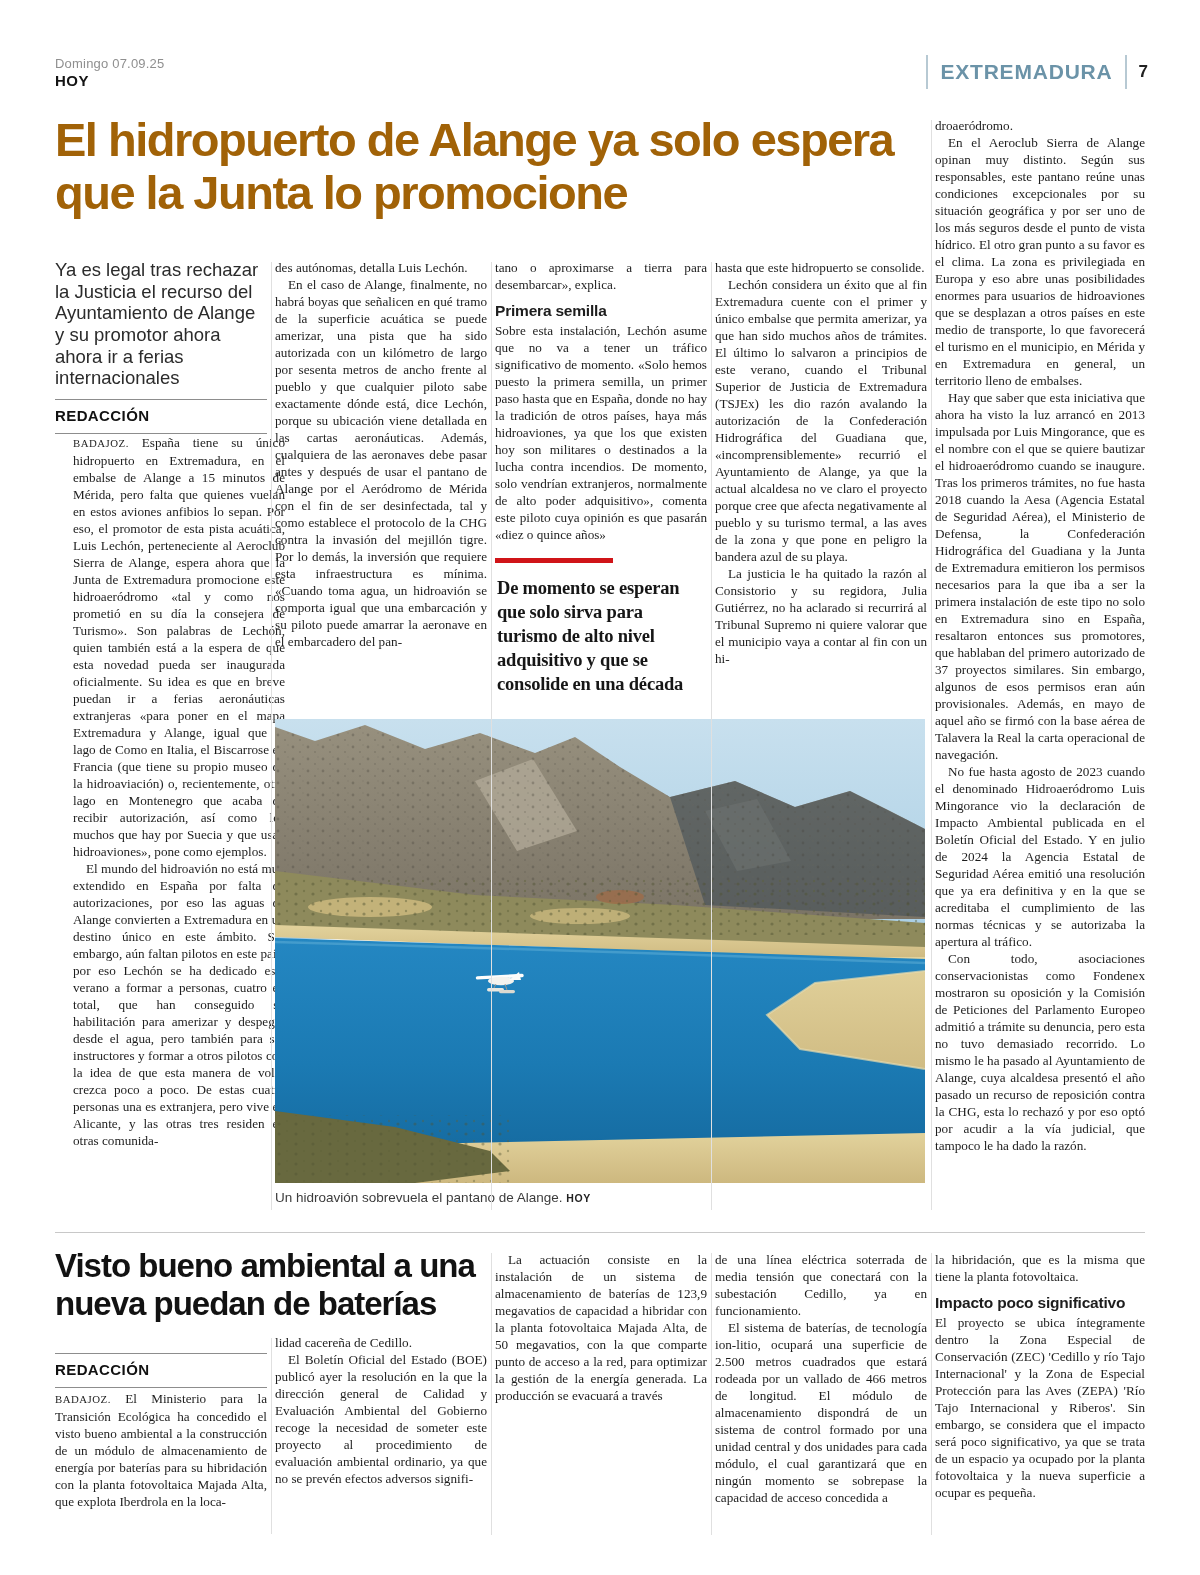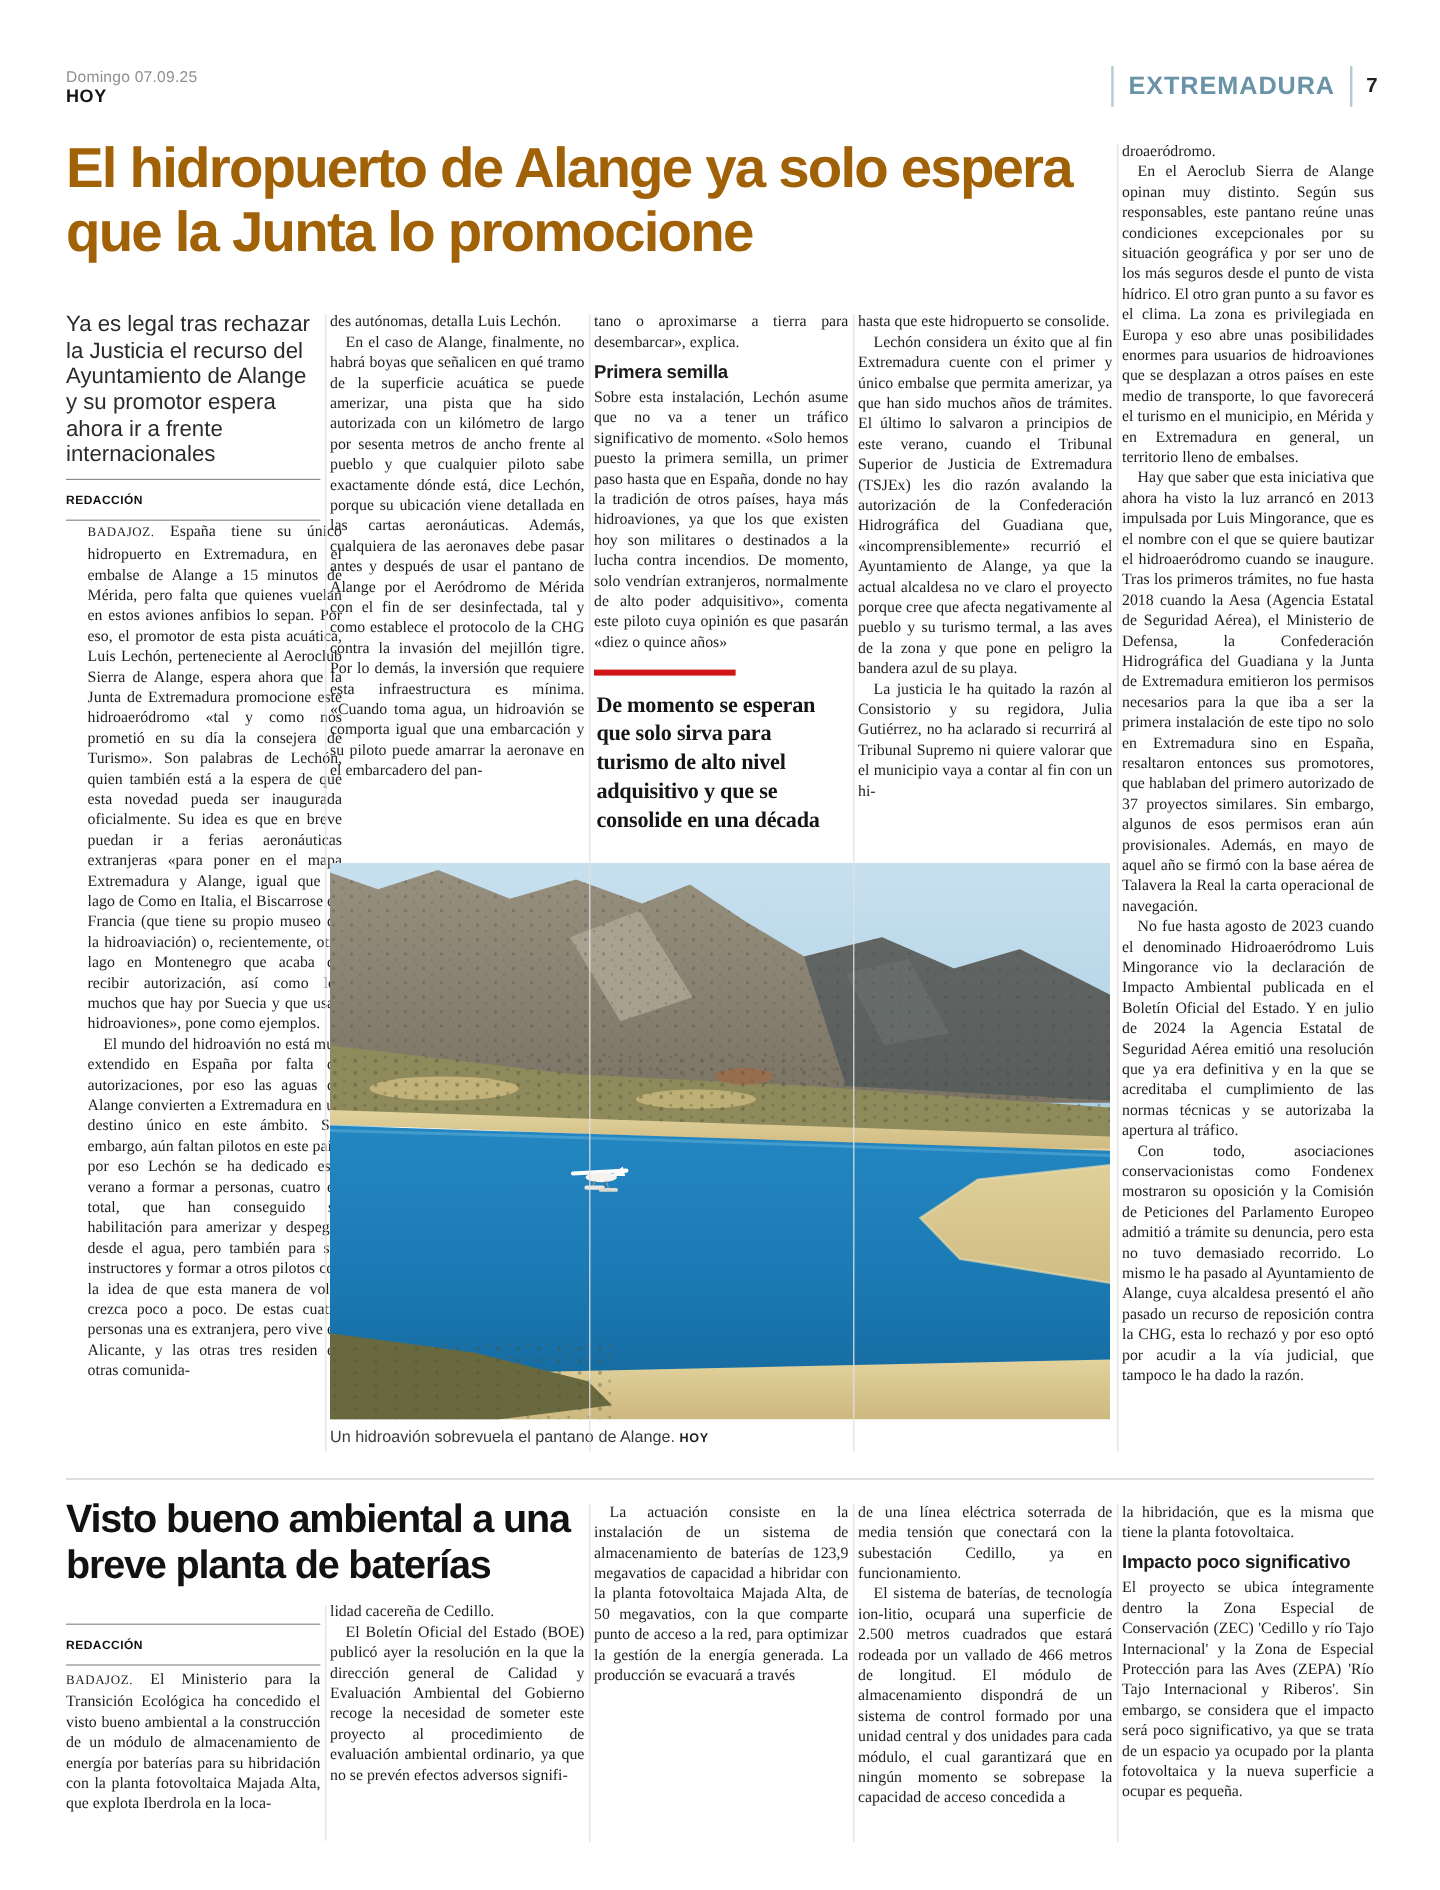--- a/index.html
+++ b/index.html
@@ -18,21 +18,21 @@
   
   .headline{left:55px;top:114px;width:880px;font-size:47px;line-height:1.12;font-weight:700;
             letter-spacing:-1.5px;color:#a16207;}
   .headline2{left:55px;top:1247px;width:452px;font-size:33px;line-height:1.15;font-weight:700;
              letter-spacing:-1px;color:#121212;}
   .standfirst{left:55px;top:259px;width:212px;font-size:18.5px;line-height:1.17;color:#2b2b2b;}
 
   
   .kicker{width:212px;border-top:1px solid #8d8d8d;border-bottom:1px solid #8d8d8d;
           padding:7px 0 8px;}
-  .kicker span{font-size:10px;font-weight:700;letter-spacing:.4px;color:#111;}
+  .kicker span{font-size:15px;font-weight:700;letter-spacing:.4px;color:#111;}
   .kicker1{left:55px;top:399px;}
   .kicker2{left:55px;top:1353px;}
 
   
   .colbox{font-family:"Liberation Serif","DejaVu Serif",serif;font-size:13.2px;line-height:17px;
           color:#1d1d1d;text-align:justify;overflow:hidden;hyphens:auto;}
   .colbox .blk{margin:0;text-align:justify;}
   .colbox .indent{text-indent:13px;}
   .colbox .subhead{font-family:"Liberation Sans",sans-serif;font-size:15.5px;font-weight:700;
                    margin:9px 0 3px;text-align:left;letter-spacing:-.2px;}
@@ -82,21 +82,21 @@
   <div class="abs m-date">Domingo 07.09.25</div>
   <div class="abs m-brand">HOY</div>
   <div class="abs m-right">
     <div class="m-bar"></div>
     <div class="m-section">EXTREMADURA</div>
     <div class="m-bar"></div>
     <div class="m-page">7</div>
   </div>
 
   <h1 class="abs headline" style="margin:0;">El hidropuerto de Alange ya solo espera que la Junta lo promocione</h1>
-  <div class="abs standfirst">Ya es legal tras rechazar la Justicia el recurso del Ayuntamiento de Alange y su promotor espera ahora ir a frente internacionales</div>
+  <div class="abs standfirst">Ya es legal tras rechazar la Justicia el recurso del Ayuntamiento de Alange y su promotor ahora ahora ir a ferias internacionales</div>
 
   <div class="abs kicker kicker1">
     <span>REDACCIÓN</span>
   </div>
 
   <div class="abs colbox a1c1">
       <p class="blk first"><span class="lead">BADAJOZ.</span> España tiene su único hidropuerto en Extremadura, en el embalse de Alange a 15 minutos de Mérida, pero falta que quienes vuelan en estos aviones anfibios lo sepan. Por eso, el promotor de esta pista acuática, Luis Lechón, perteneciente al Aeroclub Sierra de Alange, espera ahora que la Junta de Extremadura promocione este hidroaeródromo «tal y como nos prometió en su día la consejera de Turismo». Son palabras de Lechón, quien también está a la espera de que esta novedad pueda ser inaugurada oficialmente. Su idea es que en breve puedan ir a ferias aeronáuticas extranjeras «para poner en el mapa Extremadura y Alange, igual que el lago de Como en Italia, el Biscarrose en Francia (que tiene su propio museo de la hidroaviación) o, recientemente, otro lago en Montenegro que acaba de recibir autorización, así como los muchos que hay por Suecia y que usan hidroaviones», pone como ejemplos.</p>
       <p class="blk indent">El mundo del hidroavión no está muy extendido en España por falta de autorizaciones, por eso las aguas de Alange convierten a Extremadura en un destino único en este ámbito. Sin embargo, aún faltan pilotos en este país, por eso Lechón se ha dedicado este verano a formar a personas, cuatro en total, que han conseguido su habilitación para amerizar y despegar desde el agua, pero también para ser instructores y formar a otros pilotos con la idea de que esta manera de volar crezca poco a poco. De estas cuatro personas una es extranjera, pero vive en Alicante, y las otras tres residen en otras comunida-</p>
     </div>
   <div class="abs colbox a1c2">
@@ -197,21 +197,21 @@
       </g>
     </svg>
   </figure>
   <div class="abs caption">
     <span>Un hidroavión sobrevuela el pantano de Alange.</span>
     <span class="credit">HOY</span>
   </div>
 
   <div class="abs divider"></div>
 
-  <h2 class="abs headline2" style="margin:0;">Visto bueno ambiental a una breve planta de baterías</h2>
+  <h2 class="abs headline2" style="margin:0;">Visto bueno ambiental a una nueva puedan de baterías</h2>
   <div class="abs kicker kicker2">
     <span>REDACCIÓN</span>
   </div>
 
   <div class="abs colbox a2c2">
       <p class="blk cont">lidad cacereña de Cedillo.</p>
       <p class="blk indent">El Boletín Oficial del Estado (BOE) publicó ayer la resolución en la que la dirección general de Calidad y Evaluación Ambiental del Gobierno recoge la necesidad de someter este proyecto al procedimiento de evaluación ambiental ordinario, ya que no se prevén efectos adversos signifi-</p>
     </div>
   <div class="abs colbox a2c1">
       <p class="blk first"><span class="lead">BADAJOZ.</span> El Ministerio para la Transición Ecológica ha concedido el visto bueno ambiental a la construcción de un módulo de almacenamiento de energía por baterías para su hibridación con la planta fotovoltaica Majada Alta, que explota Iberdrola en la loca-</p>

